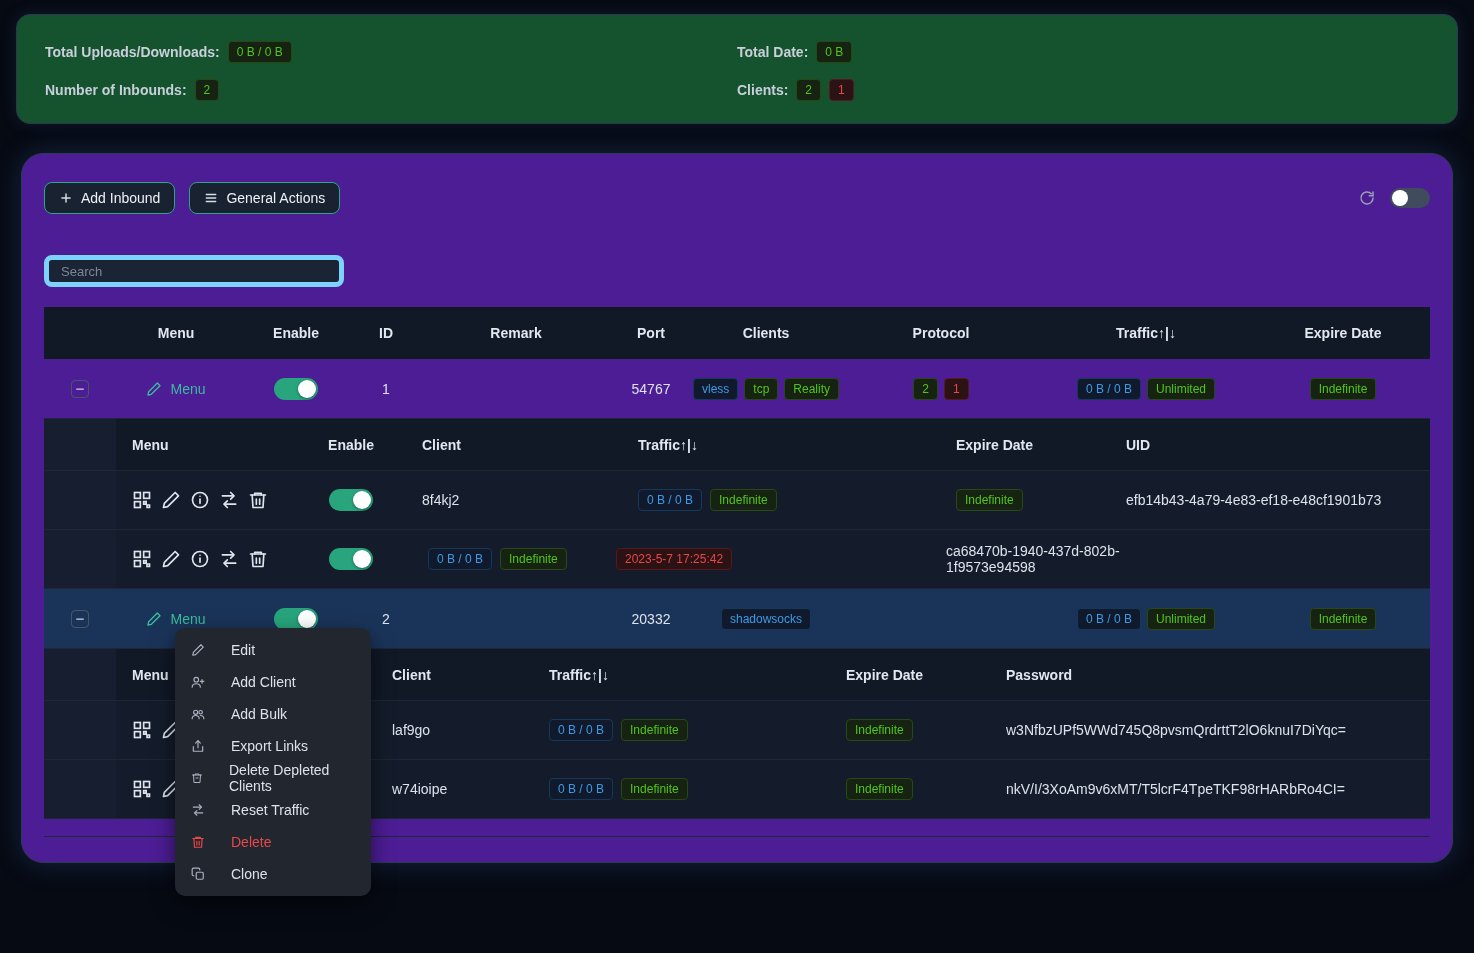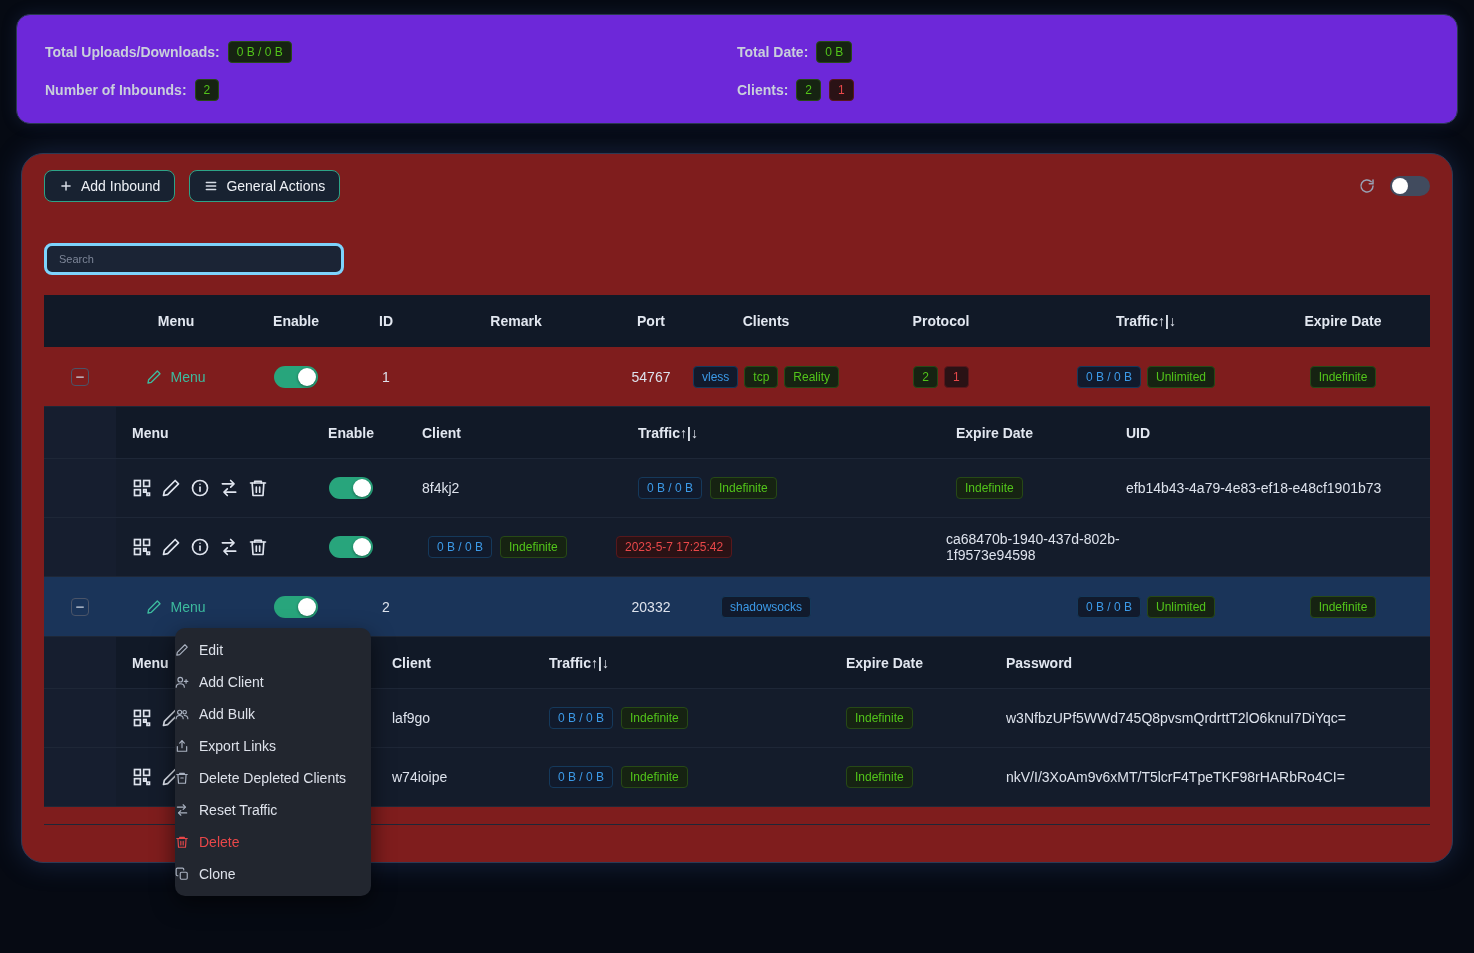--- a/index.html
+++ b/index.html
@@ -11,21 +11,21 @@
     font-size:14px;
     position:relative;
     overflow:hidden;
   }
   svg { display:block; }
   .icon svg { width:100%; height:100%; }
 
   
   .stats-card {
     margin:14px 16px 0;
-    background:#6d28d9;
+    background:#14532d;
     border:1px solid #2a3850;
     border-radius:14px;
     box-shadow:0 0 16px rgba(70,100,170,.18);
     padding:26px 28px 22px;
   }
   .stats-grid { display:grid; grid-template-columns:1fr 1fr; row-gap:16px; }
   .stat { display:flex; align-items:center; gap:8px; }
   .stat-label { color:#c9cfdb; font-weight:700; }
 
   
@@ -35,25 +35,25 @@
     font-size:12px; line-height:18px;
     border:1px solid transparent; white-space:nowrap;text-align:right;
   }
   .tag-green { color:#52c41a; background:#162312; border-color:#274916; }
   .tag-blue  { color:#3c9ae8; background:#111a2c; border-color:#15395b; }
   .tag-red   { color:#e84749; background:#2a1215; border-color:#58181c; }
 
   
   .main-card {
     margin:29px 21px 5px;
-    background:#7f1d1d;
+    background:#4c1d95;
     border:1px solid #2c3a55;
     border-radius:22px;
     box-shadow:0 0 28px rgba(70,105,185,.28);
-    padding:16px 22px 24px;
+    padding:28px 22px 24px;
     min-height:710px;
   }
   .toolbar { display:flex; align-items:center; justify-content:space-between; }
   .toolbar-left { display:flex; gap:14px; }
   .btn {
     display:inline-flex; align-items:center; gap:8px;
     height:32px; padding:0 14px;
     background:#182231; border:1px solid #2da387; border-radius:8px;
     color:#eef1f6; font-size:14px; cursor:pointer;
     font-family:"Liberation Sans", sans-serif;
@@ -65,22 +65,22 @@
     width:40px; height:20px; border-radius:10px;
     background:#414b5e; position:relative; cursor:pointer;
   }
   .theme-switch::after {
     content:""; position:absolute; top:2px; left:2px;
     width:16px; height:16px; background:#fff; border-radius:50%;
   }
 
   .search-input {
     display:block; width:300px; height:32px; margin-top:41px;
-    background:#1b2435; border:3px solid #7dd3fc; border-radius:8px;
-    padding:0 12px; color:#e3e7ef; font-size:11px;
+    background:#1b2435; border:5px solid #7dd3fc; border-radius:8px;
+    padding:0 12px; color:#e3e7ef; font-size:13px;
     font-family:"Liberation Sans", sans-serif; outline:none;
   }
   .search-input::placeholder { color:#7d8698; }
 
   
   .table { margin-top:20px; }
   .trow {
     display:grid;
     grid-template-columns:72px 120px 120px 60px 200px 70px 160px 190px 220px 1fr;
     align-items:stretch;
@@ -136,22 +136,22 @@
   .table-footer { height:18px; border-bottom:1px solid #1e2737; }
 
   
   .context-menu {
     position:absolute; left:175px; top:628px; width:196px;
     background:#22262f; border-radius:10px;
     box-shadow:0 8px 22px rgba(0,0,0,.55);
     padding:6px 0; z-index:40;
   }
   .menu-item {
-    display:flex; align-items:center; gap:10px;
-    height:32px; padding:0 0;
+    display:flex; align-items:center; gap:26px;
+    height:32px; padding:0 16px;
     color:#dde1ea; cursor:pointer; font-size:14px;
   }
   .menu-item .icon { width:14px; height:14px; color:#aab2c1; }
   .menu-item.danger, .menu-item.danger .icon { color:#e84749; }
 </style>
 </head>
 <body>
 
 <div class="stats-card">
   <div class="stats-grid">

